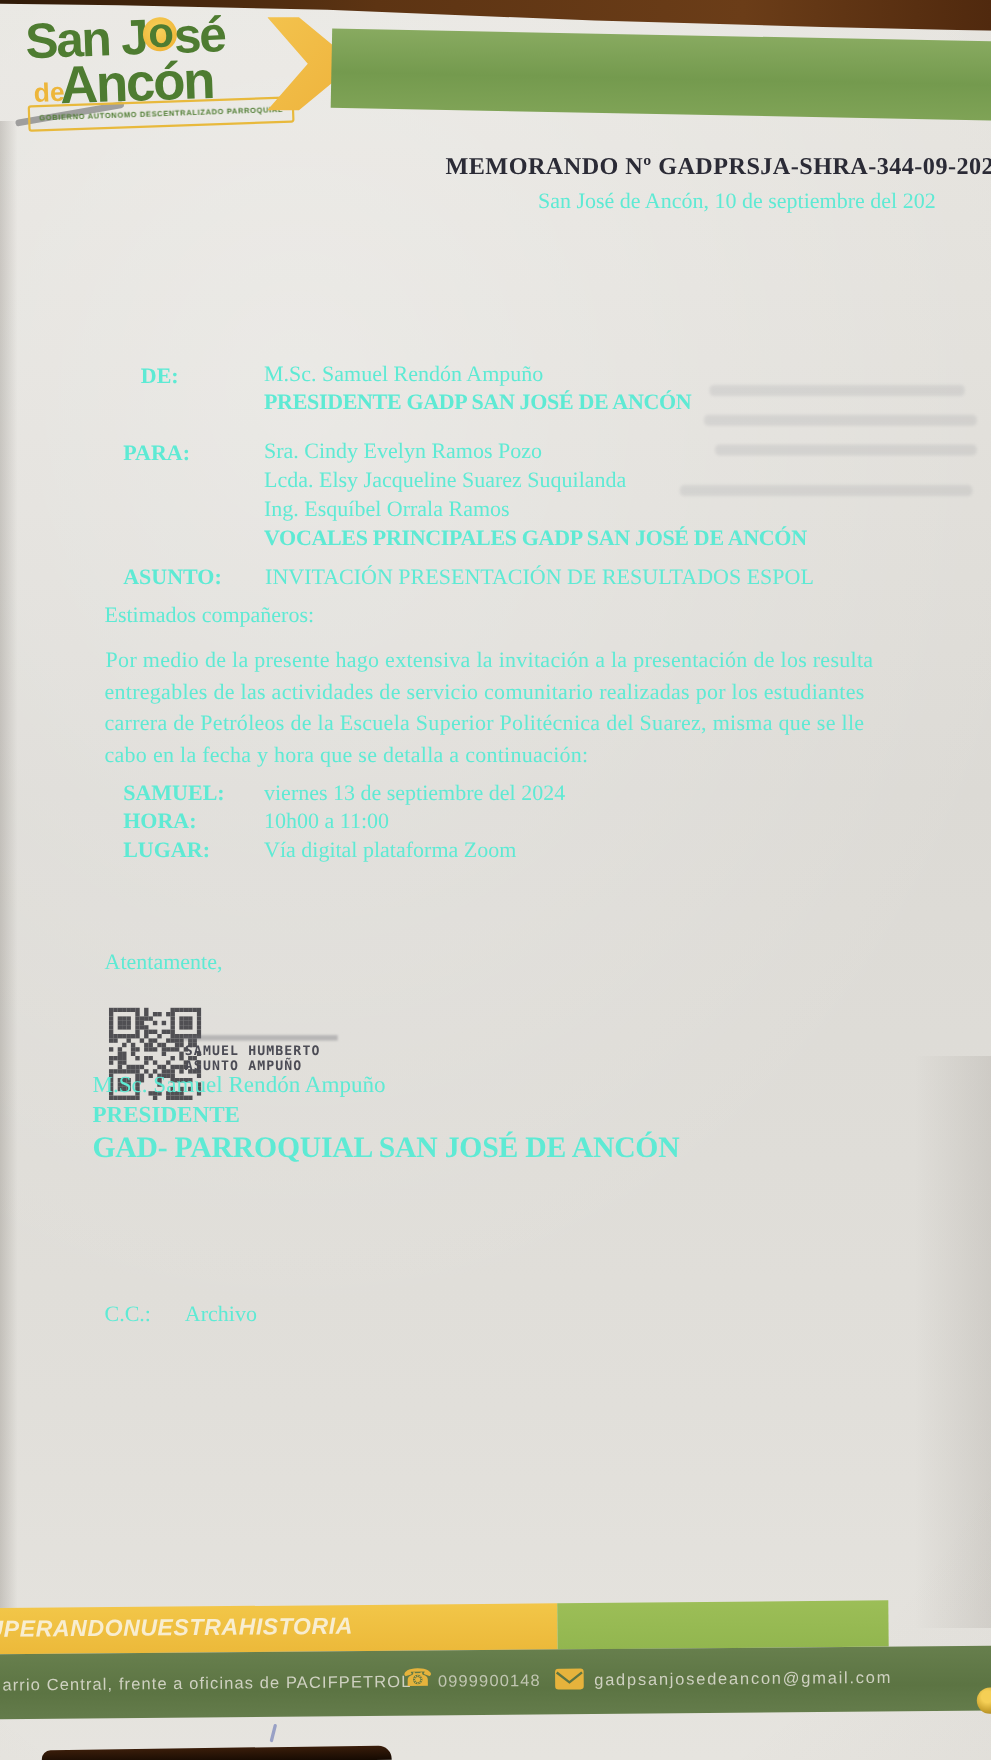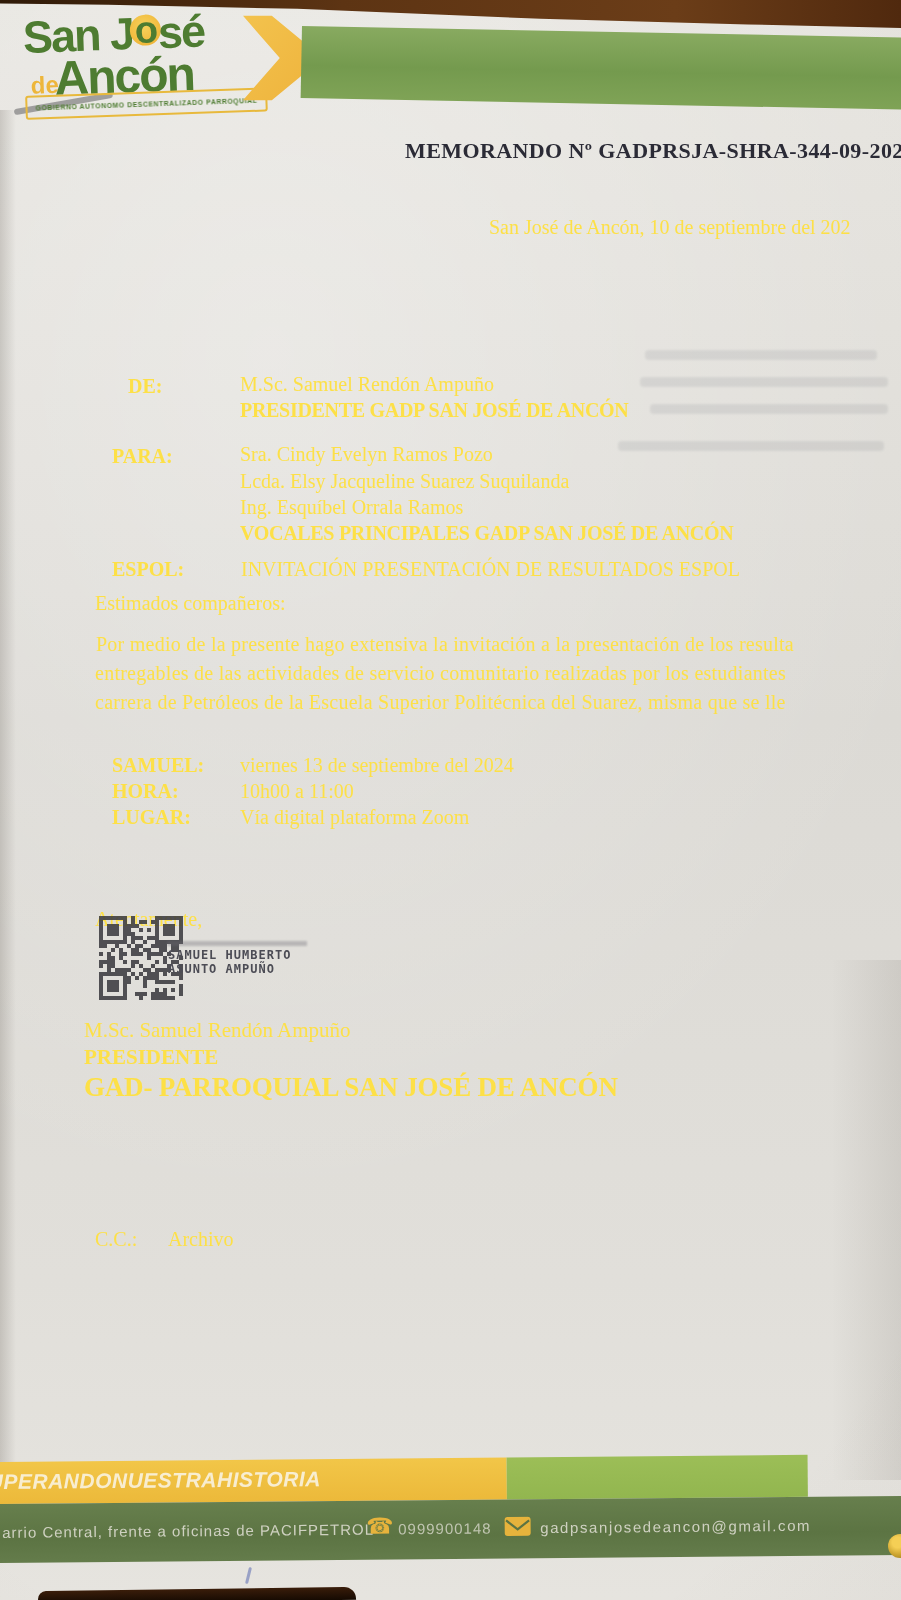--- a/index.html
+++ b/index.html
@@ -43,21 +43,21 @@
       border-radius:3px;display:flex;align-items:center;justify-content:center;}
   #logo-tagline span{font-family:"Liberation Sans",sans-serif;font-weight:bold;
       font-size:6.8px;letter-spacing:.6px;color:#4e7c31;filter:blur(.35px);white-space:nowrap;}
   #header-arrow{left:243px;top:10px;width:80px;height:96px;
       background:linear-gradient(135deg,#f3c34e,#eeb23b);
       clip-path:polygon(0 6%,36% 6%,100% 50%,36% 94%,0 94%,46% 50%);}
   #header-bar{left:302px;top:26px;width:640px;height:72px;transform-origin:left top;
       transform:rotate(1.1deg);
       background:linear-gradient(180deg,#88aa60,#749a4e 55%,#7fa356);}
   
-  .ink{color:#fde047;margin-top:44px;}
+  .ink{color:#5eead4;}
   .b{font-weight:bold;}
   .t20{font-size:20px;}
   #memo-title{left:405px;top:138px;font-size:22px;font-weight:bold;color:#2b2b36;
       letter-spacing:.4px;}
   #memo-date{left:489px;top:172px;font-size:20px;}
   .ghost{background:#565b67;opacity:.11;filter:blur(1.3px);border-radius:4px;height:10px;}
   
   #qr{left:99px;top:916px;width:82px;height:80px;}
   .stamp{font-family:"DejaVu Sans Mono",monospace;font-weight:bold;font-size:12px;
       color:#4c4c55;letter-spacing:1px;}
@@ -113,27 +113,28 @@
   <div class="abs ink b t20" style="left:128px;top:331px;">DE:</div>
   <div class="abs ink t20 nowrap" style="left:240px;top:329px;">M.Sc. Samuel Rendón Ampuño</div>
   <div class="abs ink b t20 nowrap" style="left:240px;top:355px;letter-spacing:-0.3px;">PRESIDENTE GADP SAN JOSÉ DE ANCÓN</div>
 
   <div class="abs ink b t20" style="left:112px;top:401px;">PARA:</div>
   <div class="abs ink t20 nowrap" style="left:240px;top:399px;">Sra. Cindy Evelyn Ramos Pozo</div>
   <div class="abs ink t20 nowrap" style="left:240px;top:426px;">Lcda. Elsy Jacqueline Suarez Suquilanda</div>
   <div class="abs ink t20 nowrap" style="left:240px;top:452px;">Ing. Esquíbel Orrala Ramos</div>
   <div class="abs ink b t20 nowrap" style="left:240px;top:478px;letter-spacing:-0.3px;">VOCALES PRINCIPALES GADP SAN JOSÉ DE ANCÓN</div>
 
-  <div class="abs ink b t20" style="left:112px;top:514px;">ESPOL:</div>
+  <div class="abs ink b t20" style="left:112px;top:514px;">ASUNTO:</div>
   <div class="abs ink t20 nowrap" style="left:241px;top:514px;">INVITACIÓN PRESENTACIÓN DE RESULTADOS ESPOL</div>
 
   <div class="abs ink t20" style="left:95px;top:548px;">Estimados compañeros:</div>
   <div class="abs ink nowrap" style="left:96px;top:589px;font-size:20px;letter-spacing:.25px;">Por medio de la presente hago extensiva la invitación a la presentación de los resulta</div>
   <div class="abs ink nowrap" style="left:95px;top:618px;font-size:20px;letter-spacing:.25px;">entregables de las actividades de servicio comunitario realizadas por los estudiantes</div>
   <div class="abs ink nowrap" style="left:95px;top:647px;font-size:20px;letter-spacing:.25px;">carrera de Petróleos de la Escuela Superior Politécnica del Suarez, misma que se lle</div>
+  <div class="abs ink nowrap" style="left:95px;top:676px;font-size:20px;letter-spacing:.25px;">cabo en la fecha y hora que se detalla a continuación:</div>
 
   <div class="abs ink b t20" style="left:112px;top:710px;">SAMUEL:</div>
   <div class="abs ink t20 nowrap" style="left:240px;top:710px;">viernes 13 de septiembre del 2024</div>
   <div class="abs ink b t20" style="left:112px;top:736px;">HORA:</div>
   <div class="abs ink t20 nowrap" style="left:240px;top:736px;">10h00 a 11:00</div>
   <div class="abs ink b t20" style="left:112px;top:762px;">LUGAR:</div>
   <div class="abs ink t20 nowrap" style="left:240px;top:762px;">Vía digital plataforma Zoom</div>
 
   <div class="abs ink t20" style="left:95px;top:864px;">Atentamente,</div>
   <div class="abs" id="qr"><svg width="84" height="84" xmlns="http://www.w3.org/2000/svg">

